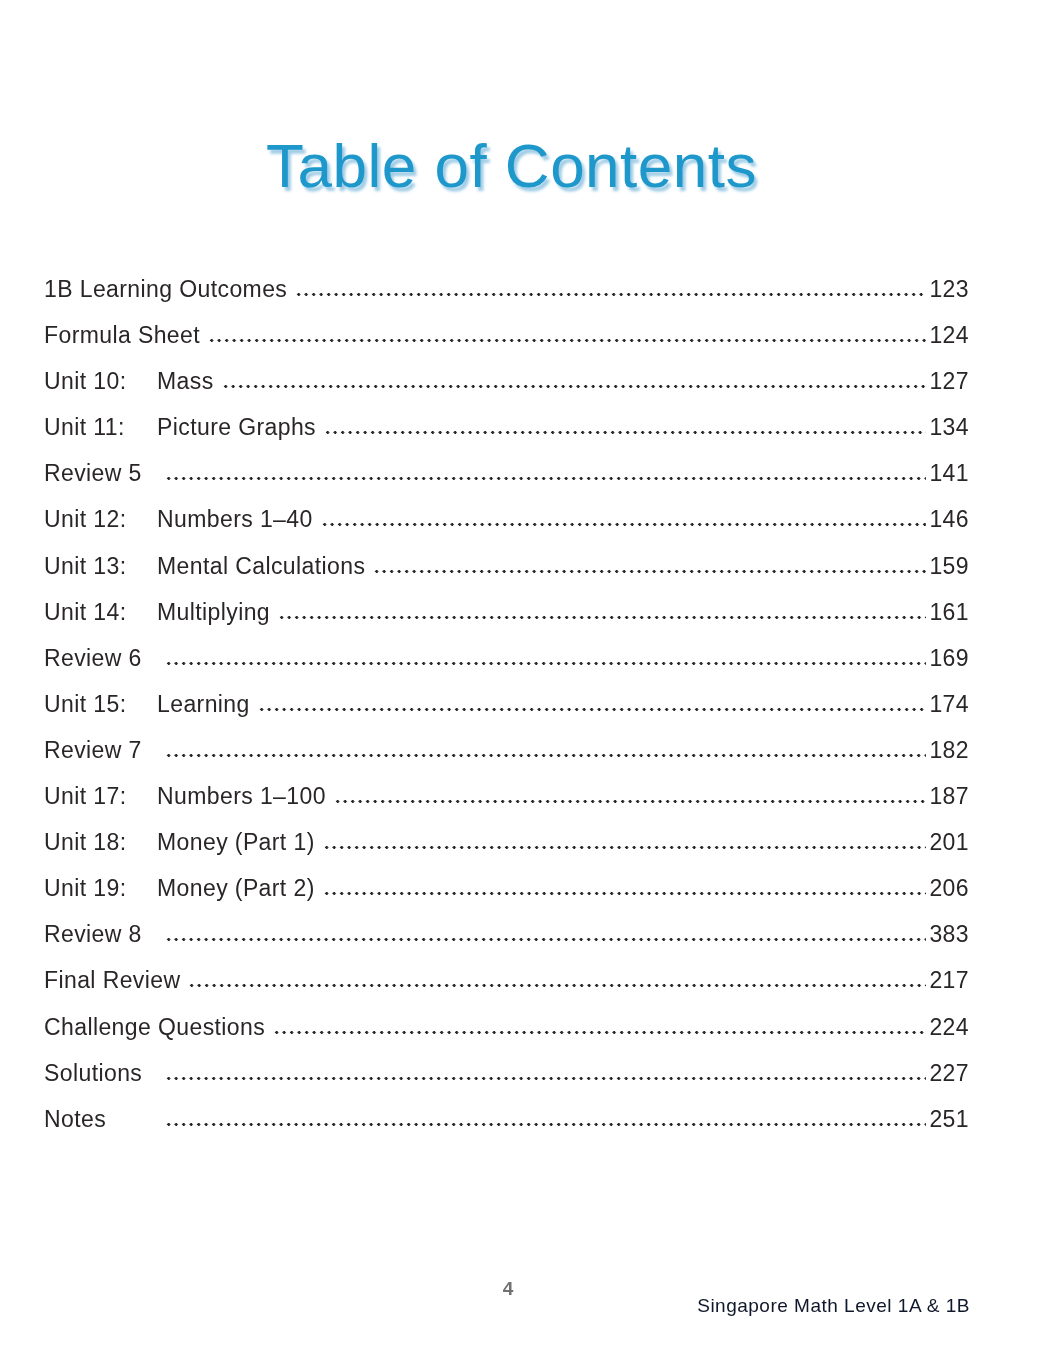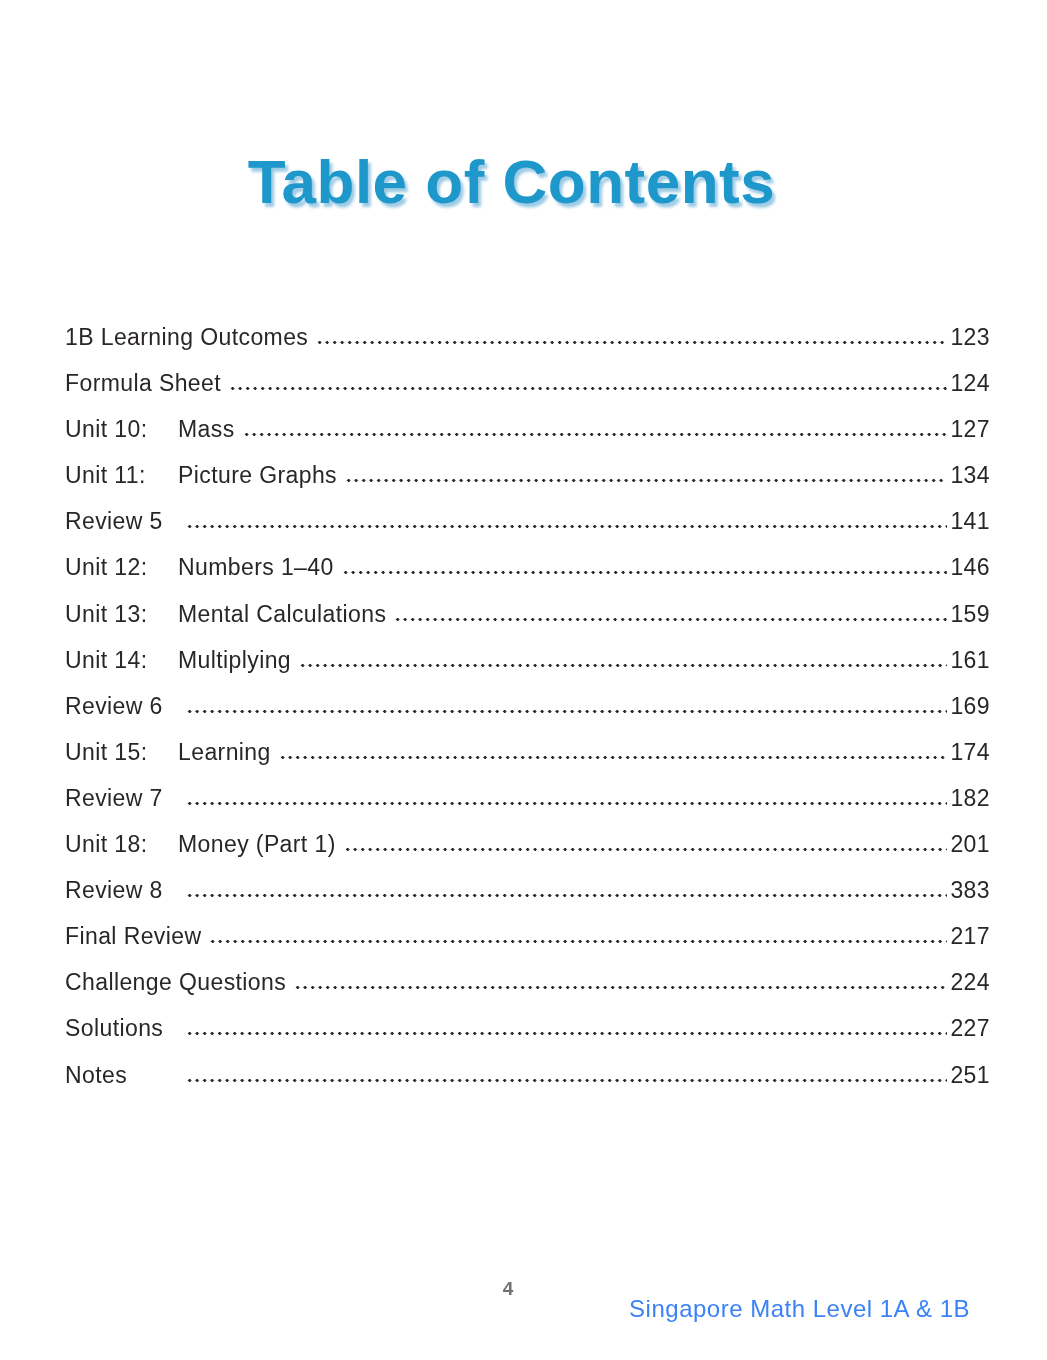--- a/index.html
+++ b/index.html
@@ -10,37 +10,36 @@
     font-family: "Liberation Sans", sans-serif;
     position: relative;
     overflow: hidden;
     --title-blue: #1e97cb;
     --title-shadow: #9dcbe5;
     --text: #2a2627;
     --footer-gray: #717171;
   }
   .title {
     position: absolute;
-    top: 104px;
+    top: 88px;
     left: 0;
     width: 1023px;
     text-align: center;
     font-size: 62px;
-    font-weight: bold;
+    font-weight: normal;
     letter-spacing: 0.5px;
     color: var(--title-blue);
     text-shadow: 3px 4px 3px var(--title-shadow);
     white-space: nowrap;
   }
   .toc {
     position: absolute;
-    left: 65px;
+    left: 44px;
     top: 276px;
     width: 925px;
-    margin-top: 48px;
   }
   .row {
     display: flex;
     align-items: baseline;
     height: 46.1px;
     font-size: 23px;
     color: var(--text);
     letter-spacing: 0.4px;
     white-space: pre;
   }
@@ -62,23 +61,23 @@
     width: 1016px;
     text-align: center;
     font-size: 19px;
     font-weight: bold;
     color: var(--footer-gray);
   }
   .footer-book {
     position: absolute;
     top: 1295px;
     right: 77px;
-    font-size: 24px;
+    font-size: 19px;
     letter-spacing: 0.5px;
-    color: #3b82f6;
+    color: #0f172a;
     white-space: nowrap;
   }
 </style>
 </head>
 <body style="--title-blue: #1e97cb; --title-shadow: #9dcbe5; --text: #2a2627; --footer-gray: #717171;">
 
 <h1 class="title">Table of Contents</h1>
 
 <div class="toc" id="toc">
   <div class="row">
@@ -152,28 +151,40 @@
   </div>
 
 
   <div class="row">
     <span class="col1">Review 7</span>
     <span class="col2"></span>
     <span class="dots"></span>
     <span class="pnum">182</span>
   </div>
 
+  <div class="row">
+    <span class="col1">Unit 17:</span>
+    <span class="col2">Numbers 1–100</span>
+    <span class="dots"></span>
+    <span class="pnum">187</span>
+  </div>
 
   <div class="row">
     <span class="col1">Unit 18:</span>
     <span class="col2">Money (Part 1)</span>
     <span class="dots"></span>
     <span class="pnum">201</span>
   </div>
 
+  <div class="row">
+    <span class="col1">Unit 19:</span>
+    <span class="col2">Money (Part 2)</span>
+    <span class="dots"></span>
+    <span class="pnum">206</span>
+  </div>
 
   <div class="row">
     <span class="col1">Review 8</span>
     <span class="col2"></span>
     <span class="dots"></span>
     <span class="pnum">383</span>
   </div>
 
   <div class="row">
     <span class="col1">Final Review</span>

